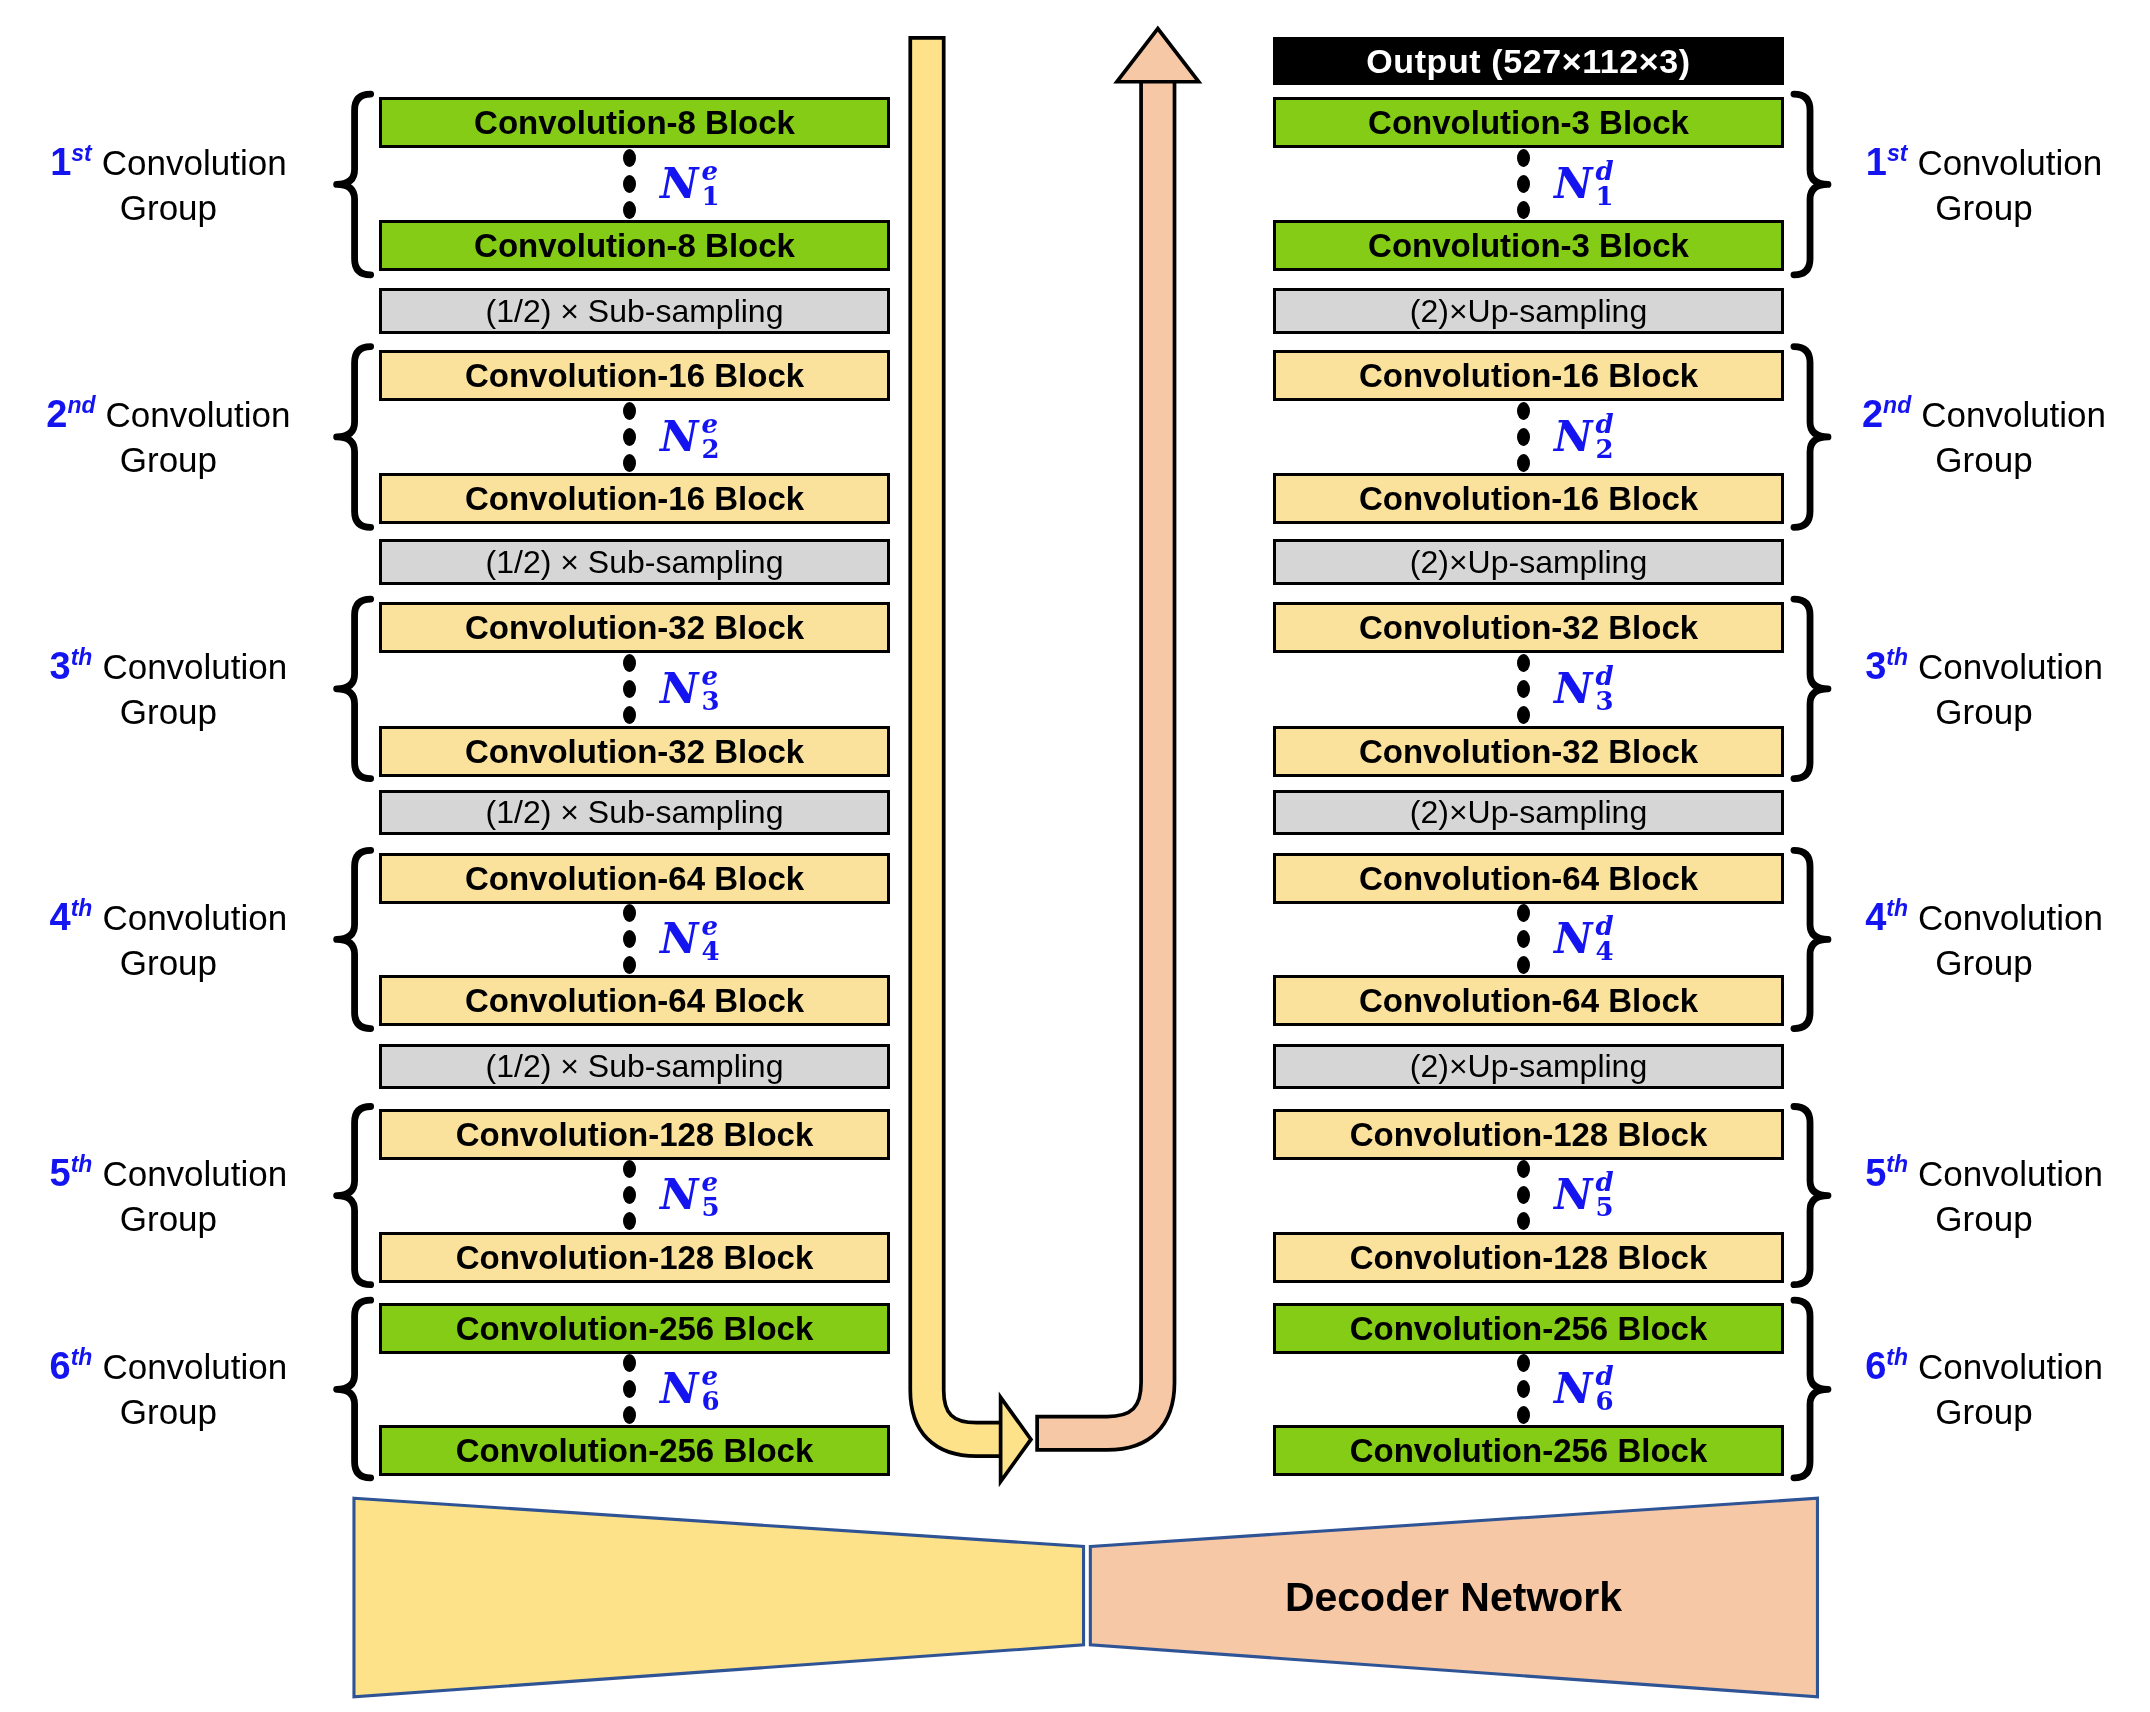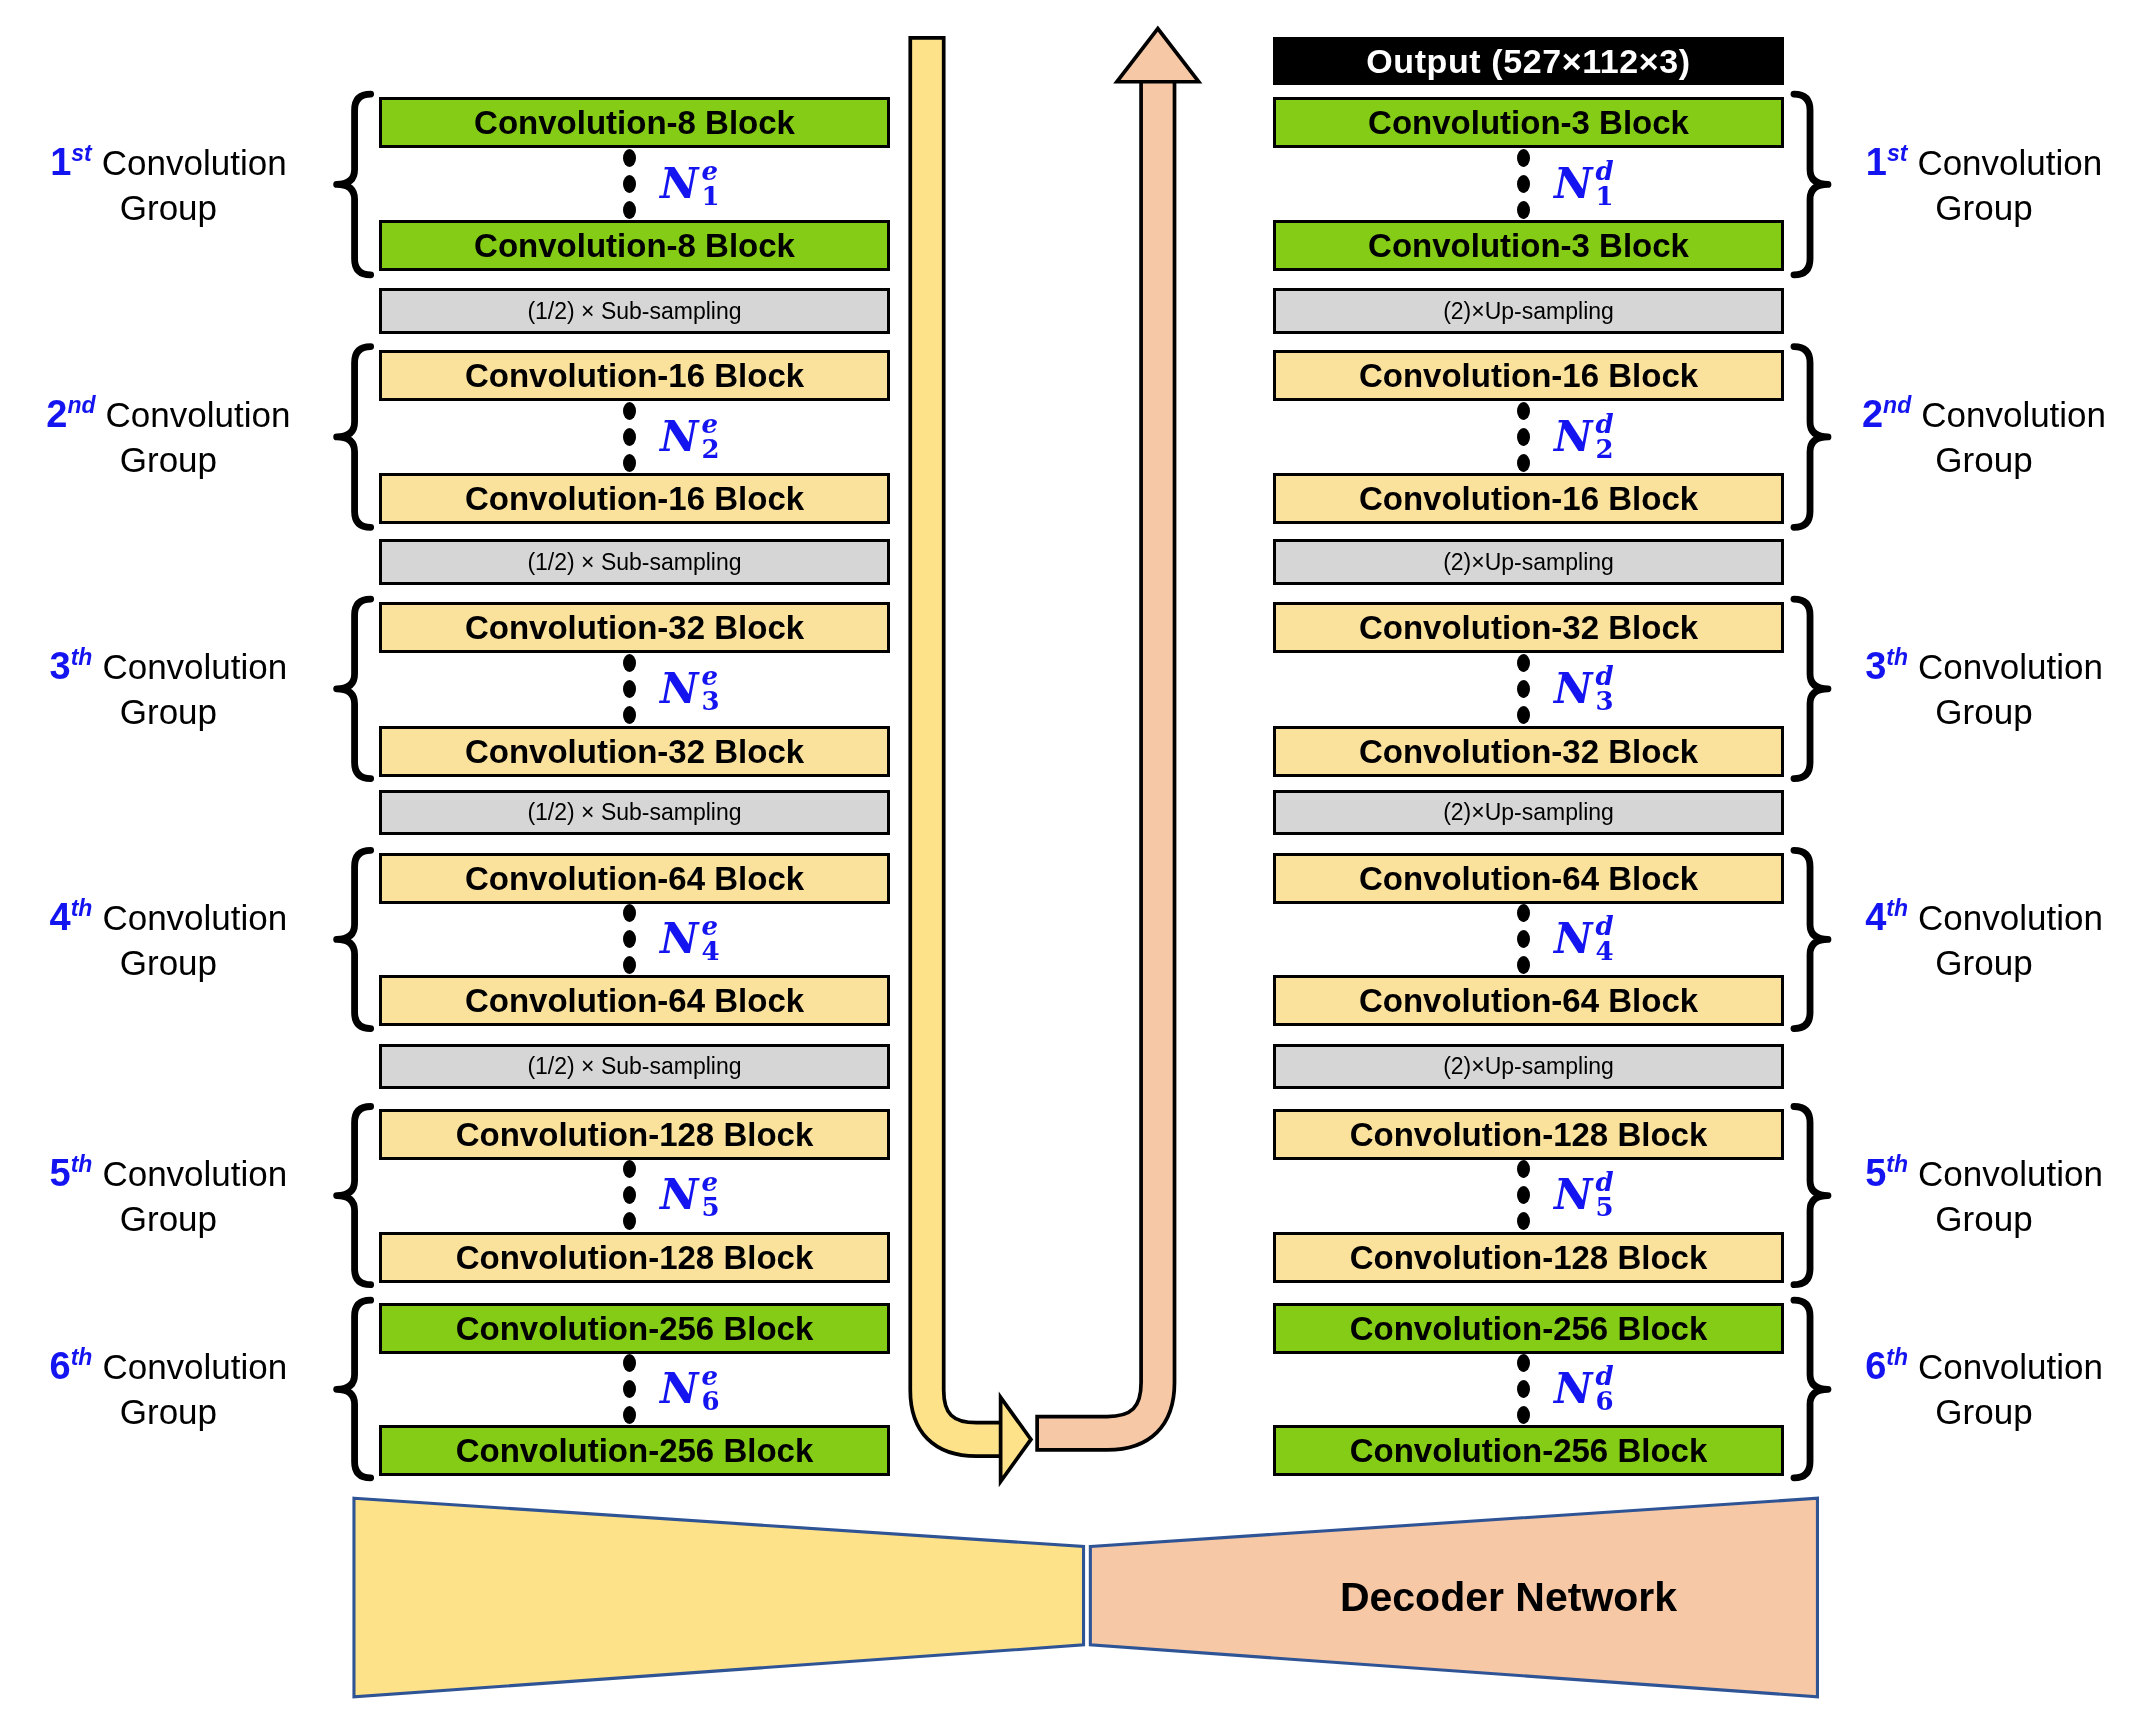--- a/index.html
+++ b/index.html
@@ -8,21 +8,21 @@
   #canvas{position:relative;width:2151px;height:1713px;background:#fff;overflow:hidden}
   svg.shapes{position:absolute;left:0;top:0}
 
   .Lcol{left:379px;width:511px}
   .Rcol{left:1273px;width:511px}
   .row{position:absolute;display:flex;align-items:center;justify-content:center;white-space:nowrap}
 
   .hdr{background:#000;color:#fff;font-weight:700;font-size:34px;letter-spacing:0.6px}
   .block{background:#84cc16;border:3.7px solid #000;font-weight:700;font-size:33px;color:#000}
   .block.yellow{background:#fbe29c}
-  .sub{background:#d6d6d6;border:3.1px solid #000;font-weight:400;font-size:23px;color:#000}
+  .sub{background:#d6d6d6;border:3.1px solid #000;font-weight:400;font-size:32px;color:#000}
 
   .nrow{height:68px}
   .npair{display:flex;align-items:center;transform:translateX(37px)}
   .dots{display:flex;flex-direction:column;gap:8px}
   .dot{width:13px;height:18px;border-radius:50%;background:#000}
   .nsym{display:flex;align-items:center;margin-left:23.5px;color:#1414f0;
         font-family:"DejaVu Serif",serif;font-weight:700;font-style:italic;font-size:42px;line-height:1}
   .nscripts{display:flex;flex-direction:column;margin-left:3.1px}
   .nsup,.nsub{display:block;font-size:26px;line-height:.95}
   .nsup{font-style:italic}
@@ -408,16 +408,16 @@
   </div>
   <div class="glabel" style="left:1828px;top:1336px">
     <div class="gl1">
         <span class="ord">6</span>
         <span class="osuf">th</span>
         <span class="gtxt">Convolution</span>
       </div>
     <div class="gl2">Group</div>
   </div>
 
-  <div class="netlabel" style="left:1145px;top:1498px;width:727px;height:199px">Decoder Network</div>
+  <div class="netlabel" style="left:1090px;top:1498px;width:727px;height:199px">Decoder Network</div>
 
 </div>
 
 
 </body></html>

